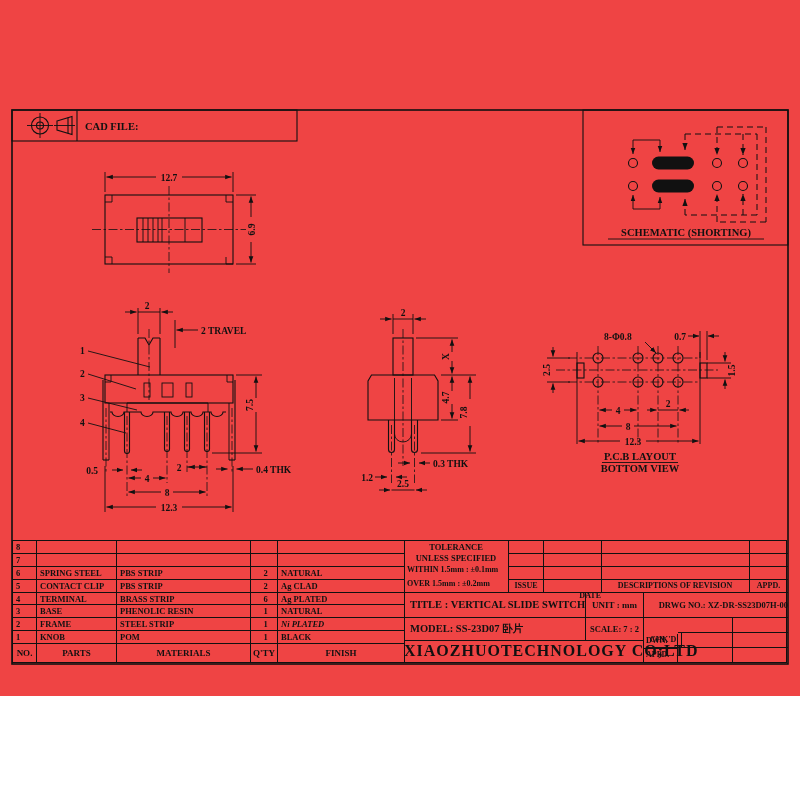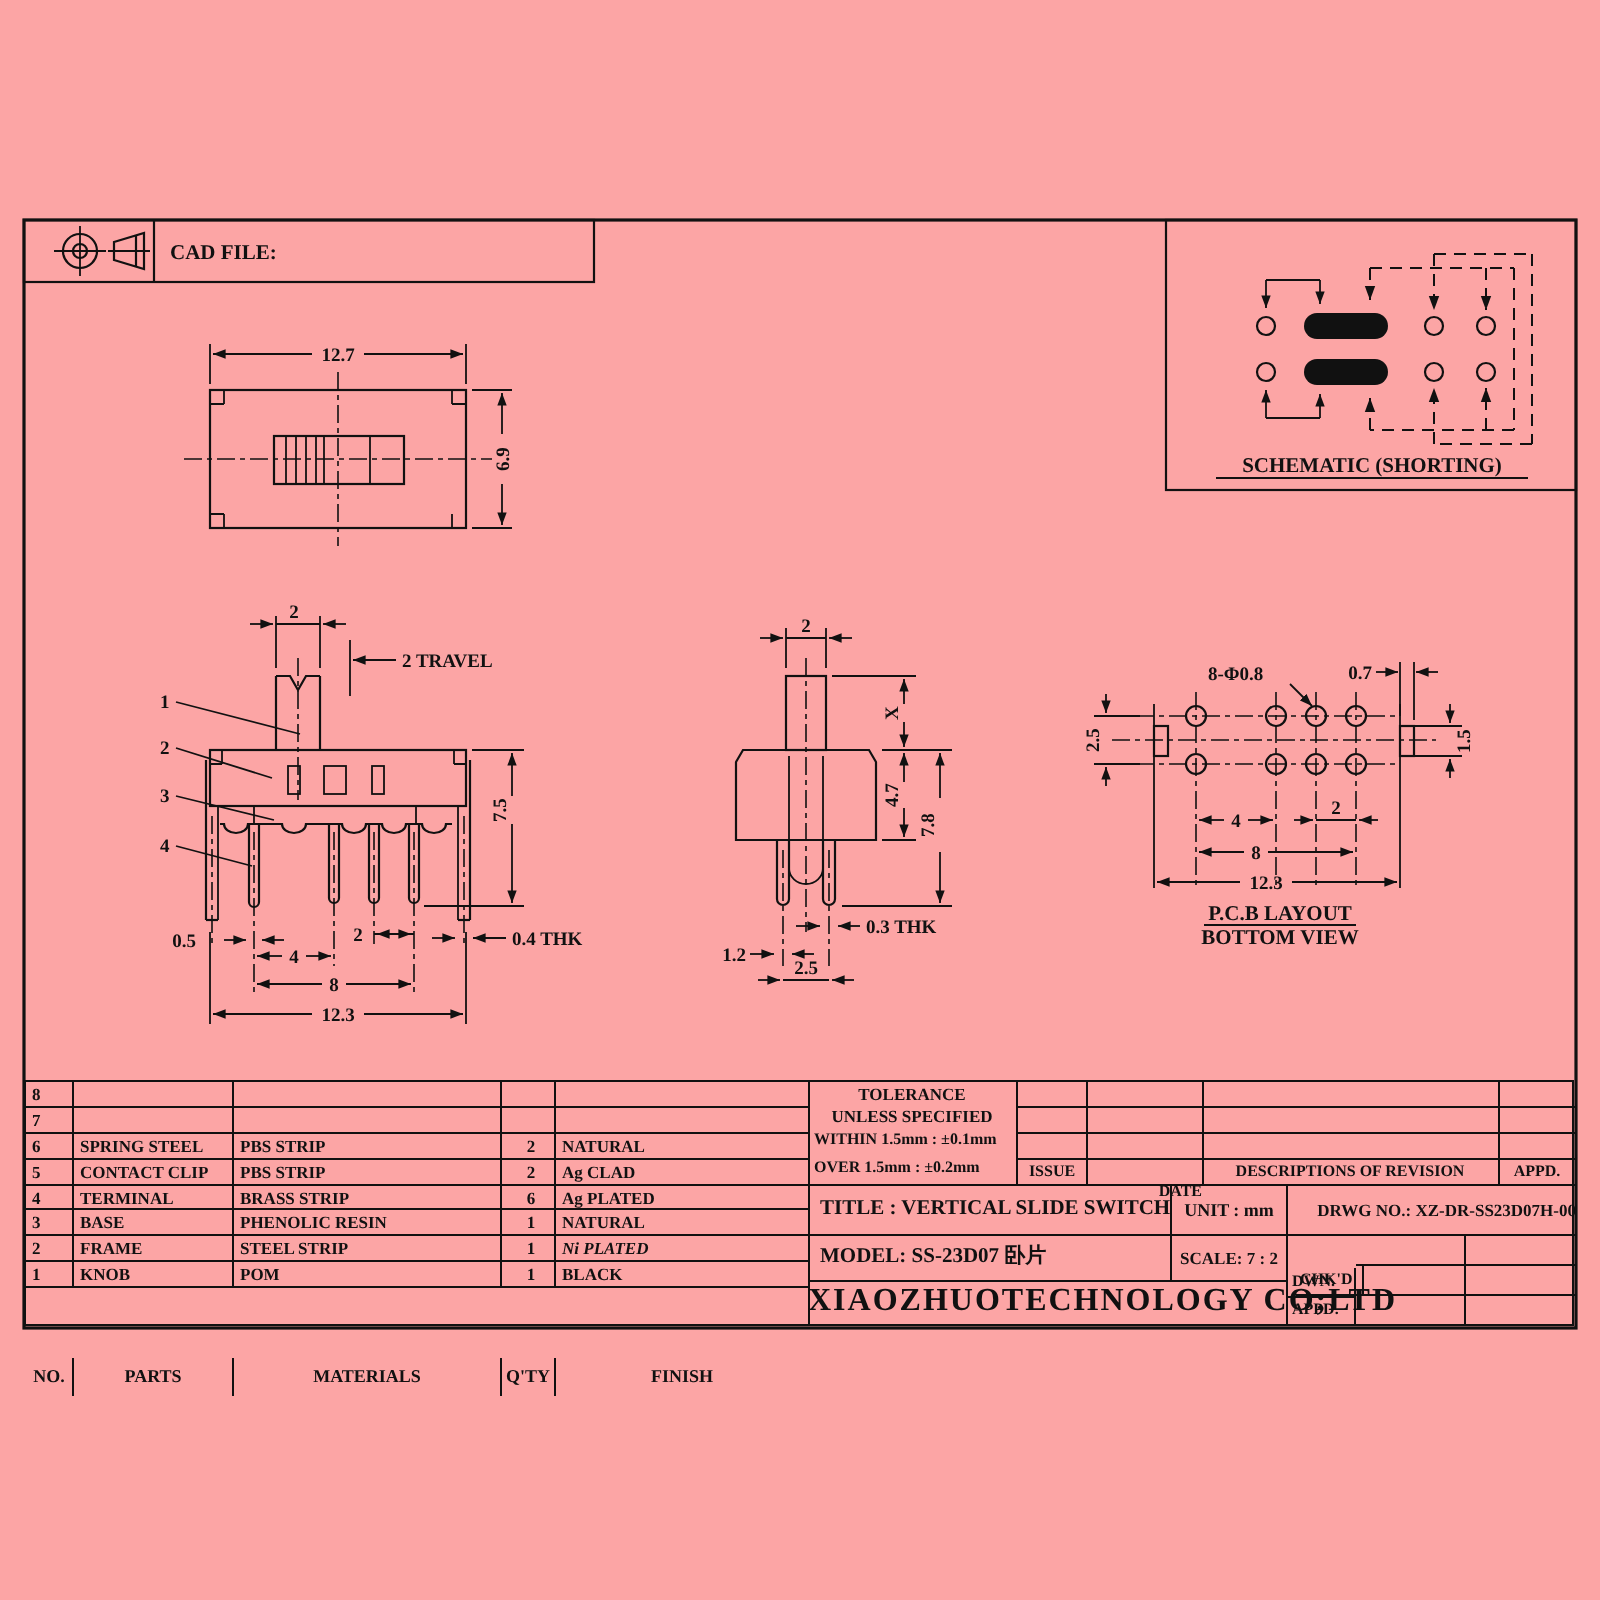--- a/index.html
+++ b/index.html
@@ -1,35 +1,35 @@
 <!DOCTYPE html>
 <html><head>
 <meta charset="utf-8">
 <style>
   html,body{margin:0;padding:0;background:#fff;}
-  #sheet{position:relative;width:800px;height:800px;background:#fca5a5;
+  #sheet{position:relative;width:800px;height:696px;background:#ef4444;
          font-family:"Liberation Serif","DejaVu Serif",serif;color:#111;overflow:hidden;}
   svg{position:absolute;left:0;top:0;}
   .ln{stroke:#111;stroke-width:1.1;fill:none;}
   .thin{stroke:#111;stroke-width:0.9;fill:none;}
   .thick{stroke:#111;stroke-width:1.6;fill:none;}
   .cl{stroke:#111;stroke-width:0.8;fill:none;stroke-dasharray:9 2.5 2.5 2.5;}
   .dsh{stroke:#111;stroke-width:1;fill:none;stroke-dasharray:6 4;}
   .t{font:bold 9.5px "Liberation Serif","DejaVu Serif",serif;fill:#111;}
   .tm{text-anchor:middle;}
   .te{text-anchor:end;}
   .lab{font:bold 10.5px "Liberation Serif","DejaVu Serif",serif;fill:#111;}
   
   #bottom{position:absolute;left:12px;top:540px;width:775px;height:123px;
           border:1.6px solid #111;box-sizing:border-box;font-weight:bold;}
   .abs{position:absolute;box-sizing:border-box;}
   .parts-row{display:flex;height:12.9px;}
   .parts-row > div{border-right:1px solid #111;border-bottom:1px solid #111;
        font-size:8.5px;line-height:12px;padding-left:3px;box-sizing:border-box;overflow:hidden;white-space:nowrap;}
-  .parts-head{display:flex;height:19px;margin-top:35px;}
+  .parts-head{display:flex;height:19px;}
   .parts-head > div{border-right:1px solid #111;font-size:9px;line-height:18px;
        text-align:center;box-sizing:border-box;overflow:hidden;}
   .cno{width:24px;flex:none;}
   .cpart{width:80px;flex:none;}
   .cmat{width:134px;flex:none;}
   .cqty{width:27px;flex:none;text-align:center;}
   .cfin{width:126px;flex:none;}
 </style>
 </head>
 <body>

